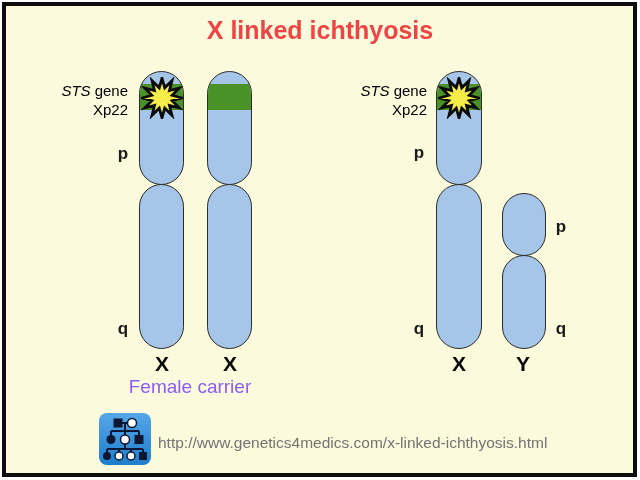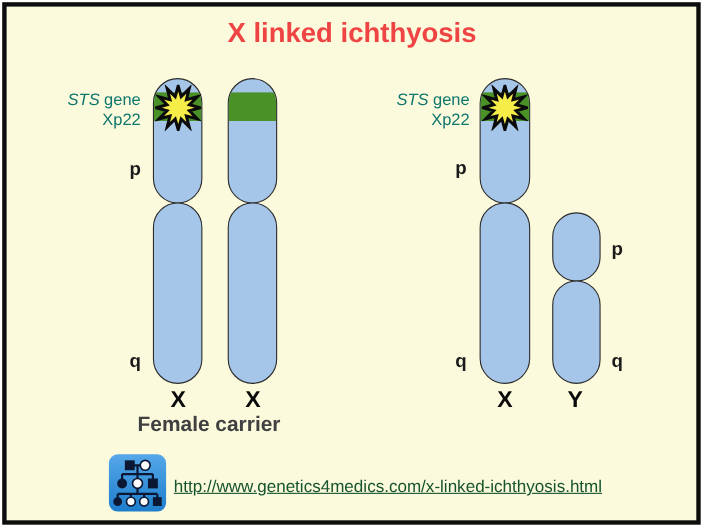--- a/index.html
+++ b/index.html
@@ -17,36 +17,36 @@
   }
   .arm{
     position:absolute;background:#A5C5E9;border:1.7px solid #2b2b2b;
     border-radius:23px;box-sizing:border-box;overflow:hidden;
   }
   .band{
     position:absolute;left:-3px;right:-3px;top:12px;height:26px;background:#4A9127;
   }
   .star{position:absolute;width:42px;height:42px;}
   .sts-block{
-    position:absolute;width:102px;text-align:right;font-size:15px;line-height:19px;color:#0f766e;
+    position:absolute;width:102px;text-align:right;font-size:15px;line-height:19px;color:#000000;
   }
   .sts-block .it{font-style:italic;}
   .sts-block .gw{margin-left:4px;}
   .armlabel{
     position:absolute;font-size:17px;font-weight:bold;color:#1a1a1a;width:22px;text-align:center;
   }
   .chromlabel{
     position:absolute;font-size:21px;font-weight:bold;color:#0a0a0a;width:32px;text-align:center;
   }
   .caption{
-    position:absolute;width:220px;text-align:center;font-size:19px;font-weight:bold;color:#404040;
+    position:absolute;width:220px;text-align:center;font-size:19px;font-weight:normal;color:#8b5cf6;
   }
   .logo{position:absolute;left:98px;top:412px;width:54px;height:54px;}
   .url{
-    position:absolute;left:158px;top:434px;font-size:15.5px;color:#14532d;white-space:nowrap;text-decoration:underline;
+    position:absolute;left:158px;top:434px;font-size:15.5px;color:#737373;white-space:nowrap;
   }
 </style>
 </head>
 <body>
 
 <div class="stage">
   <div class="frame"></div>
 
   <h1 class="title">X linked ichthyosis</h1>
 

